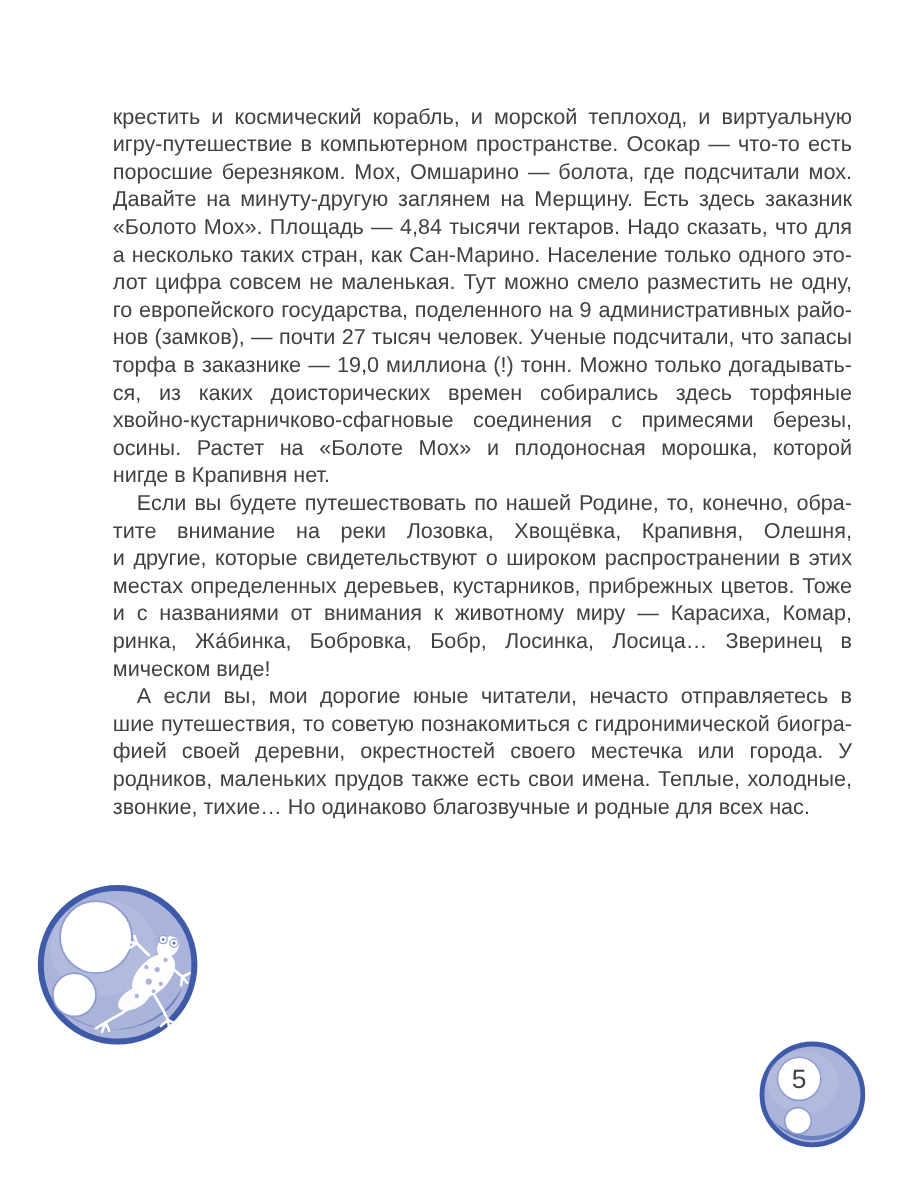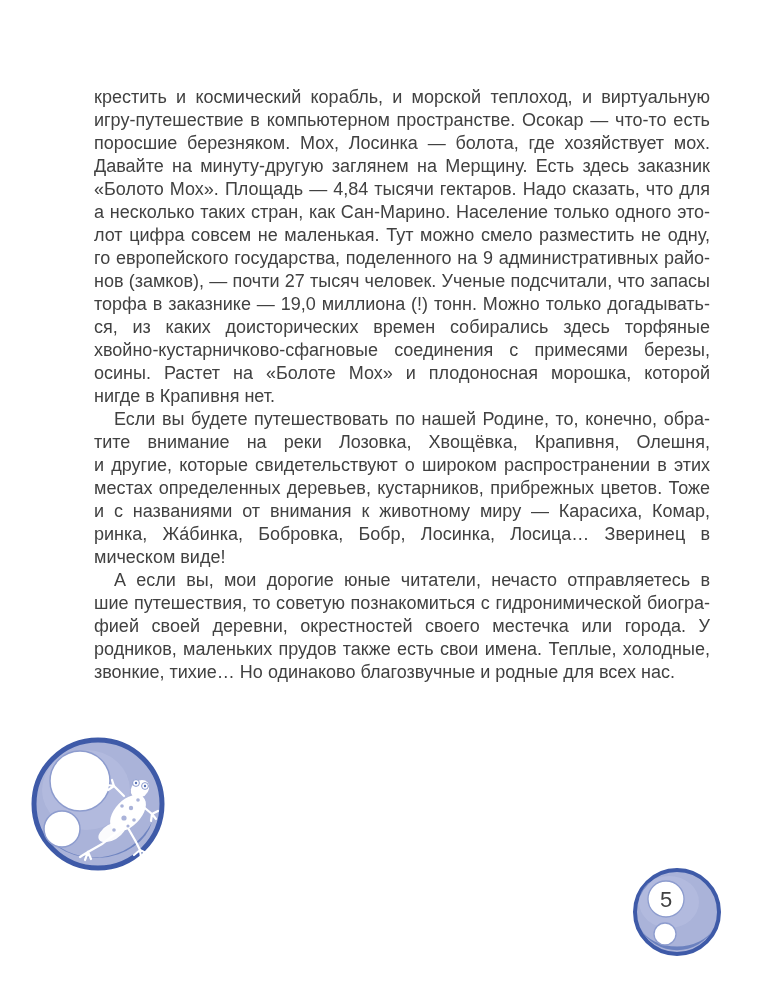--- a/index.html
+++ b/index.html
@@ -64,21 +64,21 @@
 </style>
 </head>
 <body>
 
 <div class="page">
 
   <div class="text-block">
       <div class="paragraph">
         <div class="line">крестить и космический корабль, и морской теплоход, и виртуальную</div>
         <div class="line">игру-путешествие в компьютерном пространстве. Осокар — что-то есть</div>
-        <div class="line">поросшие березняком. Мох, Лосинка — болота, где хозяйствует мох.</div>
+        <div class="line">поросшие березняком. Мох, Омшарино — болота, где подсчитали мох.</div>
         <div class="line">Давайте на минуту-другую заглянем на Мерщину. Есть здесь заказник</div>
         <div class="line">«Болото Мох». Площадь — 4,84 тысячи гектаров. Надо сказать, что для бо-</div>
         <div class="line">а несколько таких стран, как Сан-Марино. Население только одного это-</div>
         <div class="line">лот цифра совсем не маленькая. Тут можно смело разместить не одну,</div>
         <div class="line">го европейского государства, поделенного на 9 административных райо-</div>
         <div class="line">нов (замков), — почти 27 тысяч человек. Ученые подсчитали, что запасы</div>
         <div class="line">торфа в заказнике — 19,0 миллиона (!) тонн. Можно только догадывать-</div>
         <div class="line">ся, из каких доисторических времен собирались здесь торфяные залежи,</div>
         <div class="line">хвойно-кустарничково-сфагновые соединения с примесями березы, елки,</div>
         <div class="line">осины. Растет на «Болоте Мох» и плодоносная морошка, которой больше</div>

